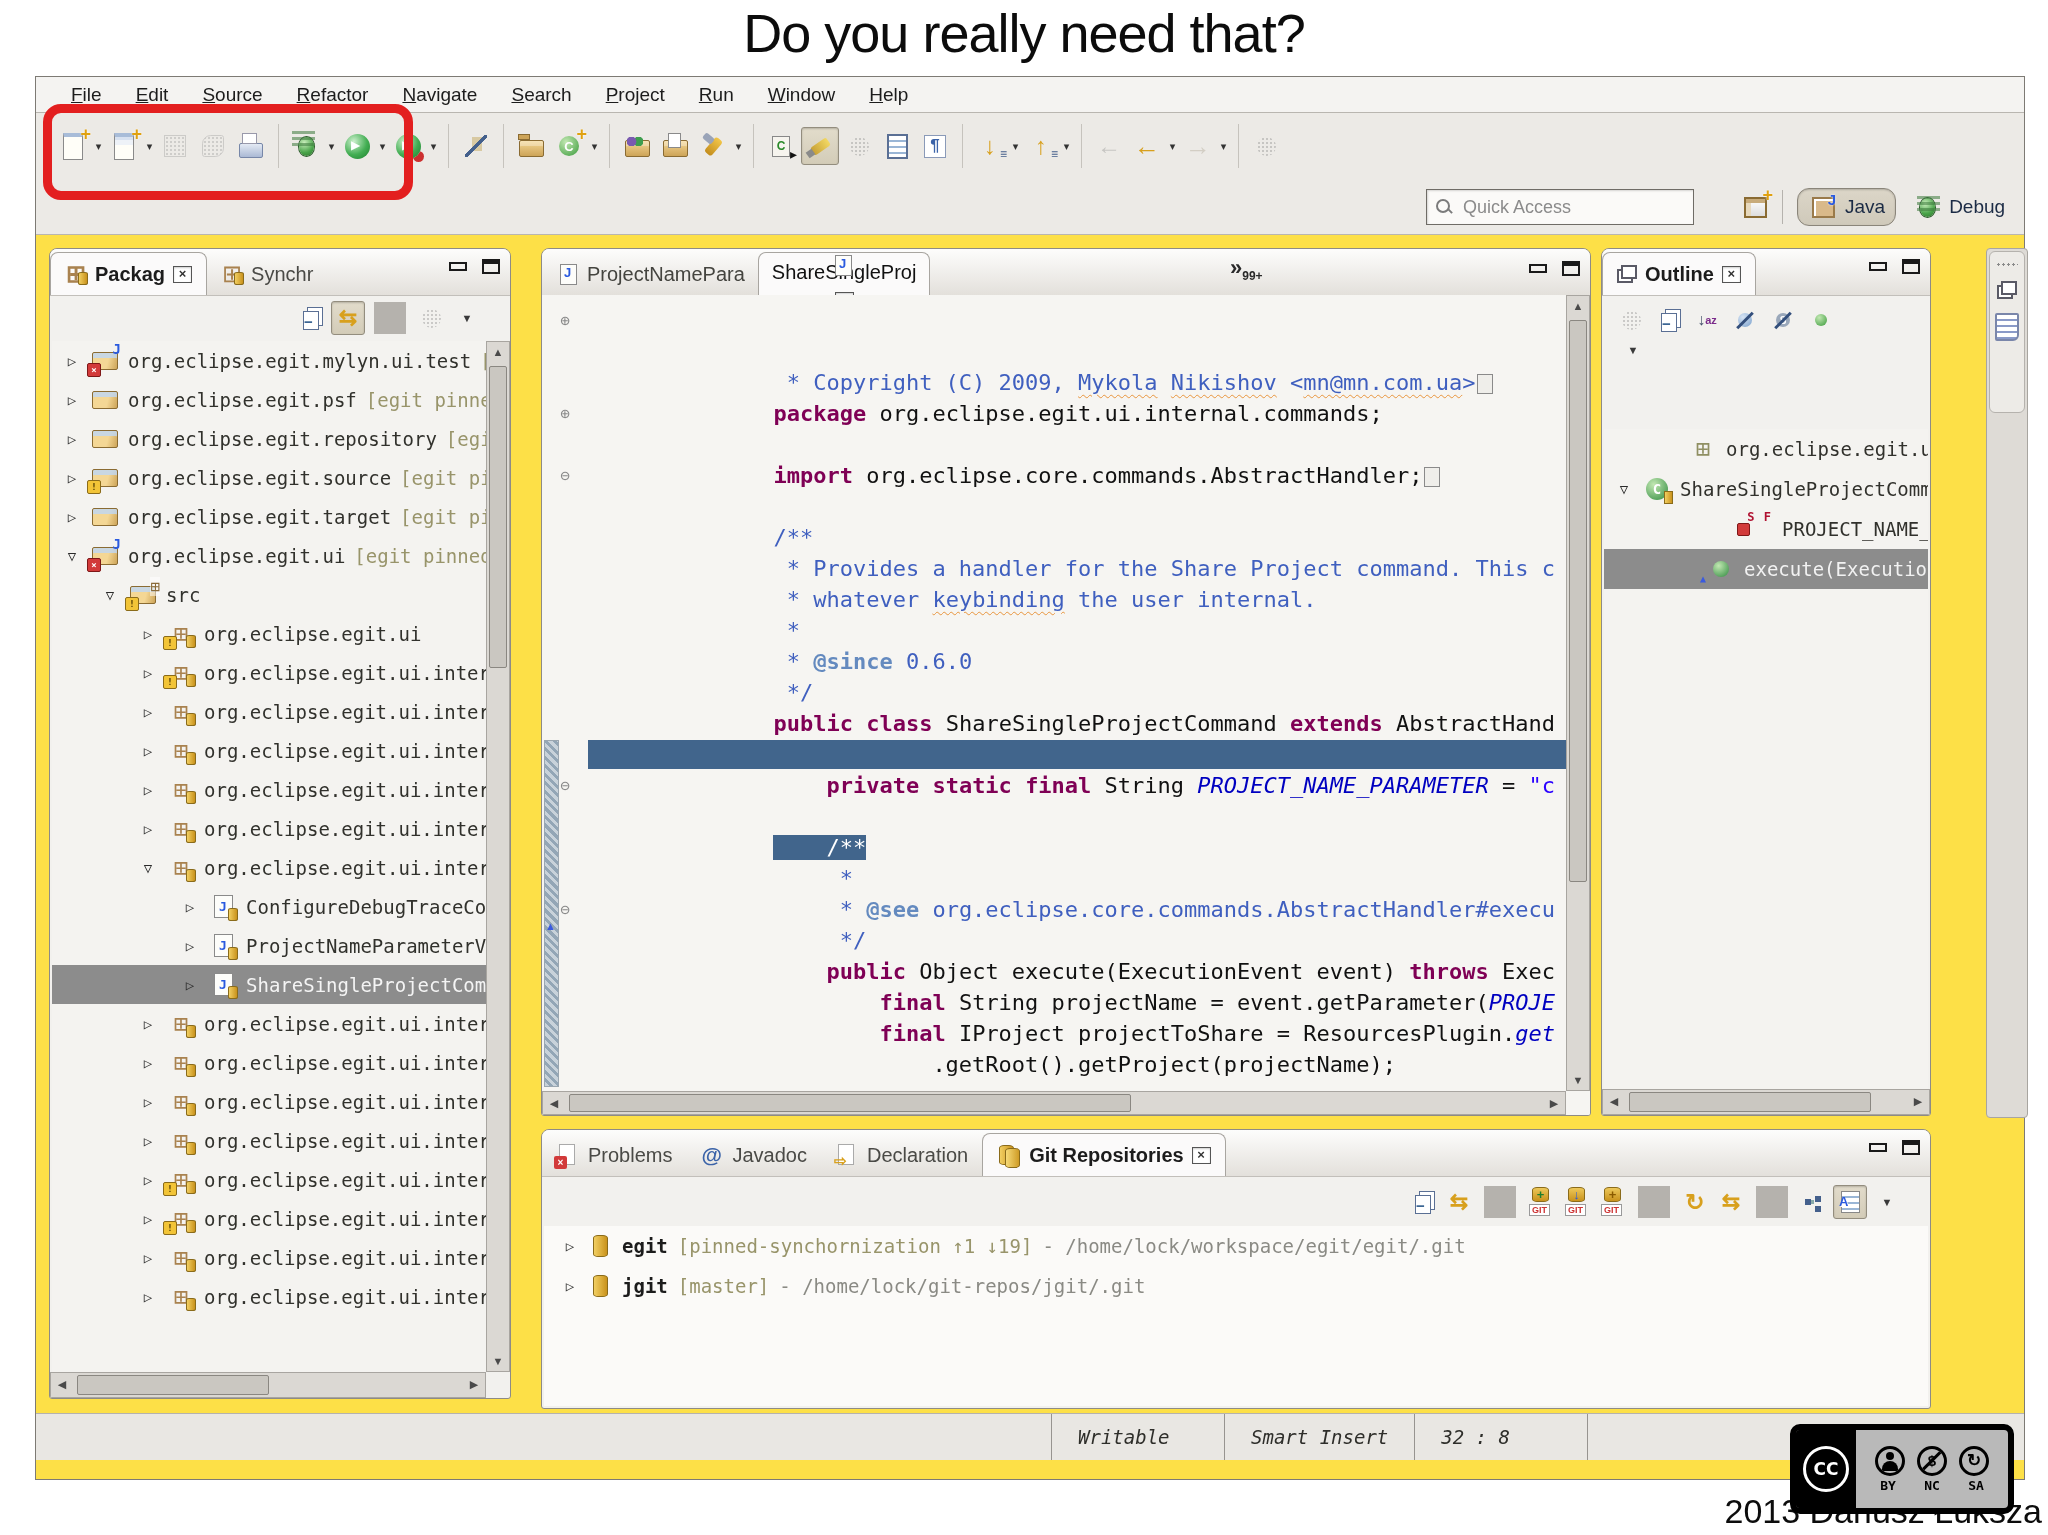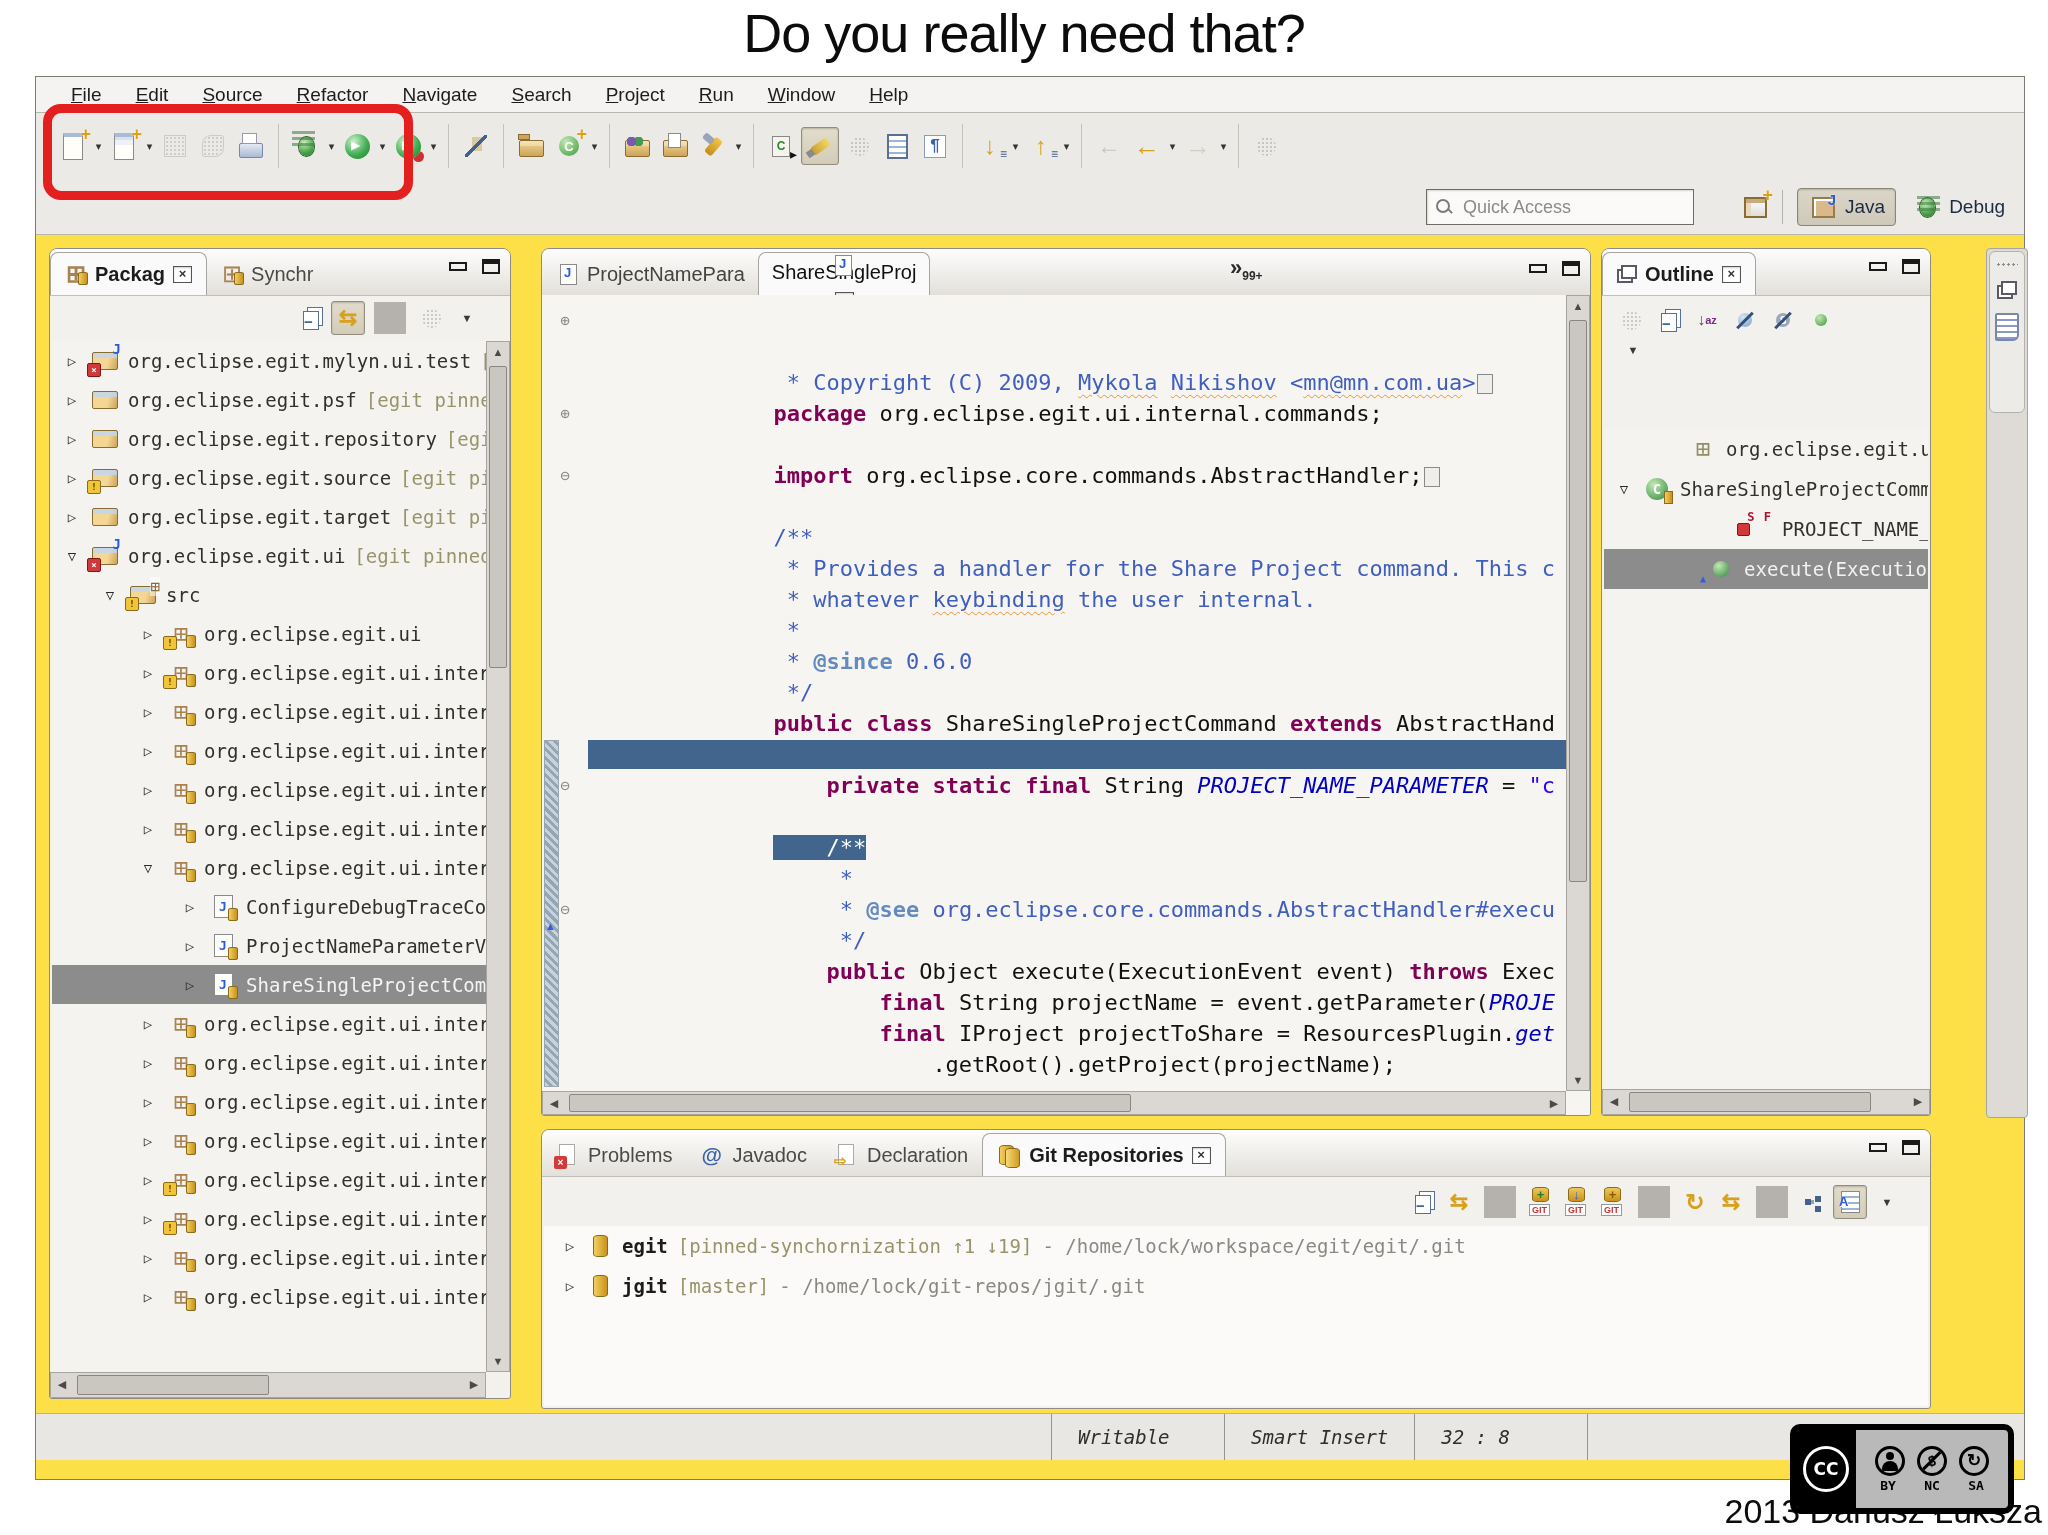--- a/index.html
+++ b/index.html
@@ -24,21 +24,21 @@
   .red-box{position:absolute;left:7px;top:27px;width:352px;height:78px;border:9px solid #e31f1f;border-radius:18px;z-index:60;pointer-events:none;}
 
   
   .qa{position:absolute;left:1390px;top:10px;width:268px;height:36px;background:#fbfaf8;border:1px solid #6f6c66;display:flex;align-items:center;padding:0 8px;box-sizing:border-box;box-shadow:inset 1px 1px 2px rgba(0,0,0,.15);}
   .mag{position:relative;width:18px;height:18px;margin-right:8px;}
   .mag::before{content:"";position:absolute;left:1px;top:1px;width:10px;height:10px;border:2px solid #7b7b7b;border-radius:50%;}
   .mag::after{content:"";position:absolute;left:12px;top:12px;width:6px;height:2px;background:#7b7b7b;transform:rotate(45deg);}
   .qa input{border:none;outline:none;background:transparent;font-size:18px;font-family:"Liberation Sans",sans-serif;color:#333;width:200px;}
   .qa input::placeholder{color:#8b8b8b;}
   .persp{position:absolute;top:6px;display:flex;align-items:center;height:44px;}
-  .pbtn{display:flex;align-items:center;gap:7px;padding:4px 10px;border-radius:4px;font-size:19px;color:#1b2b45;margin-left:6px;}
+  .pbtn{display:flex;align-items:center;gap:7px;padding:4px 10px;border-radius:12px;font-size:19px;color:#1b2b45;margin-left:6px;}
   .pbtn.on{background:linear-gradient(#dcd6c8,#cfc9ba);border:1px solid #8a857a;}
   .vline{width:1px;height:34px;background:#b5b2ad;margin:0 8px;}
 
   
   .I-new::before{content:"";width:18px;height:22px;background:#fffef8;border:1px solid #8a8a8a;border-top:4px solid #a8bcd8;}
   .I-new::after,.I-wiz::after,.I-class::after,.I-persp::after{content:"+";position:absolute;right:0;top:-4px;color:#e0a110;font-weight:bold;font-size:18px;text-shadow:0 0 2px #fff;}
   .I-wiz::before{content:"";width:18px;height:22px;background:#fffef8;border:1px solid #8a8a8a;border-top:4px solid #a8bcd8;box-shadow:inset 0 3px 0 #d7e1f0,inset 0 8px 0 #eef2f8;}
   .I-save::before,.I-saveall::before{content:"";width:20px;height:20px;border:1px solid #9a9a9a;background:radial-gradient(#9f9f9f 30%,transparent 32%);background-size:4px 4px;}
   .I-saveall::before{border-radius:40% 12% 40% 12%;}
   .I-print::before{content:"";width:22px;height:13px;background:linear-gradient(#e4eaf4,#aab9d4);border:1px solid #7787a8;border-radius:2px;margin-top:8px;}

